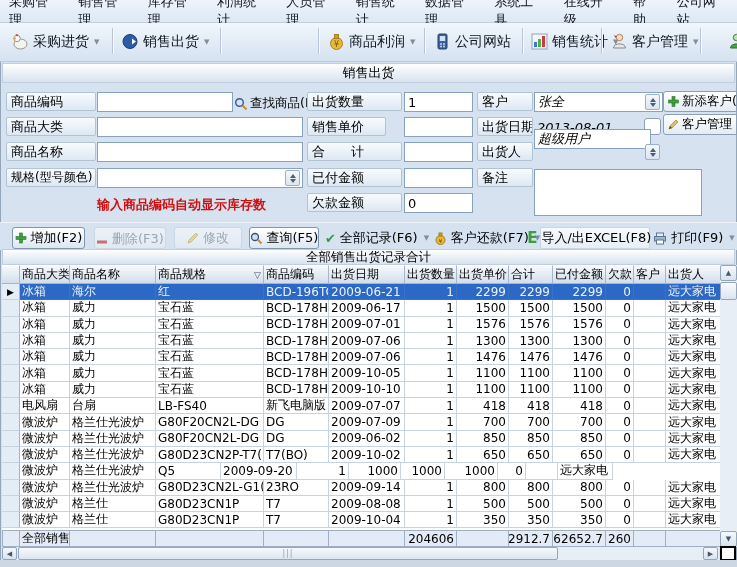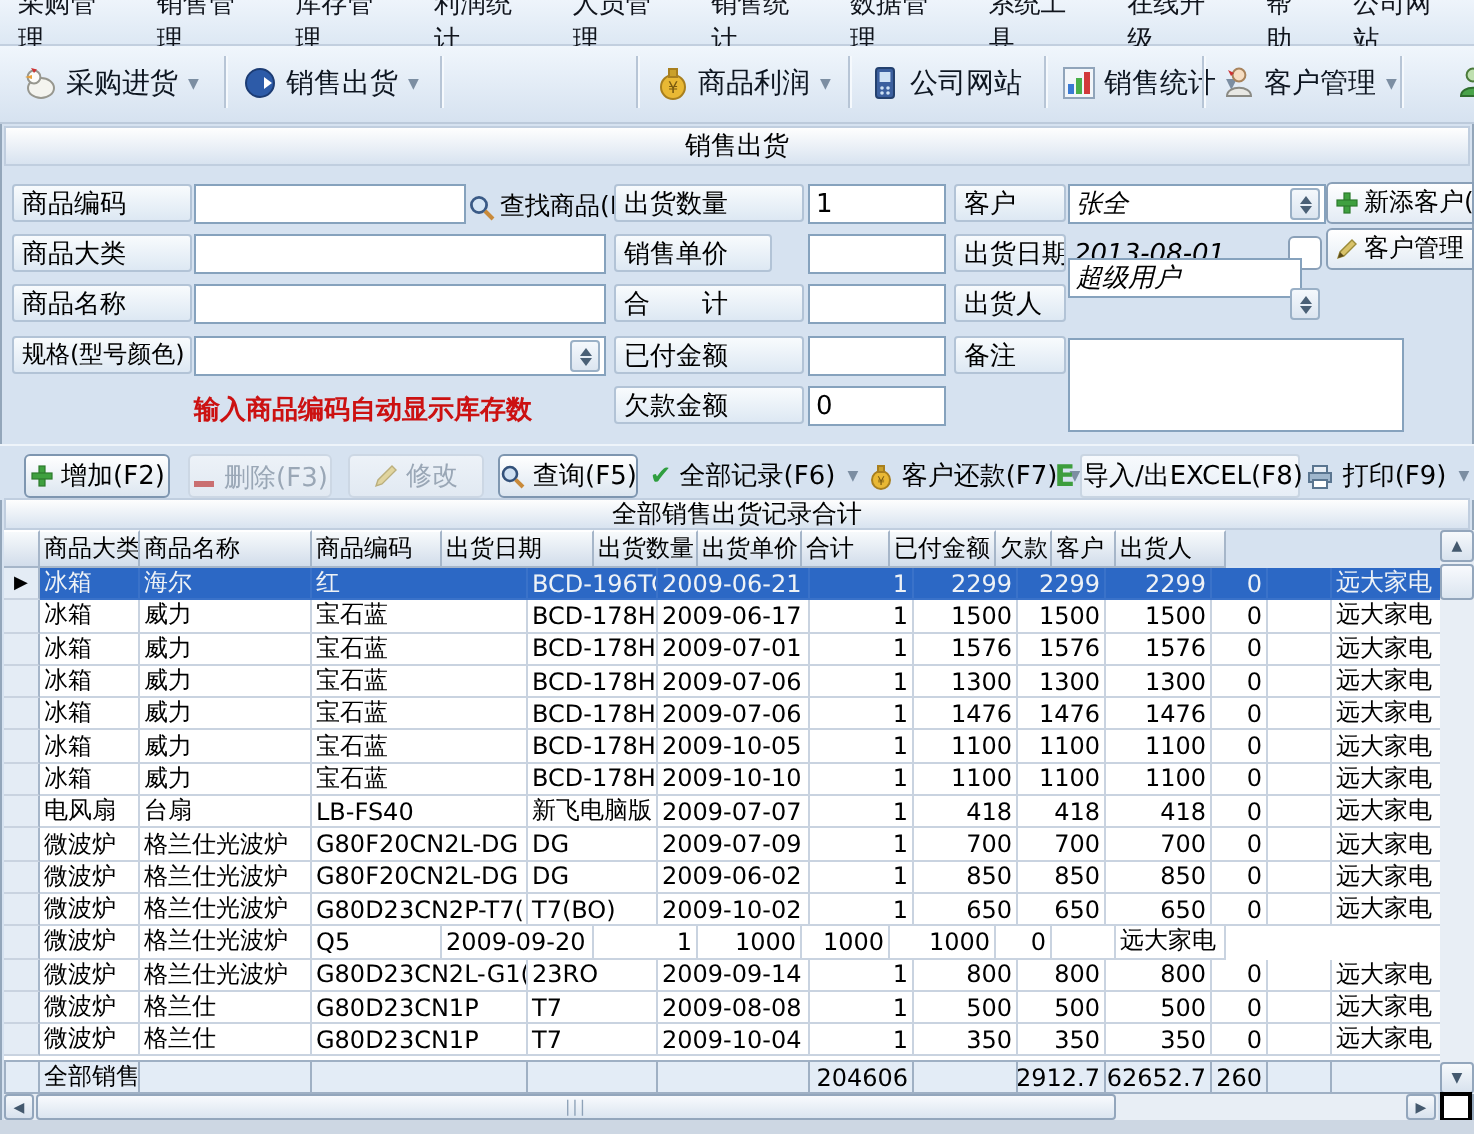--- a/index.html
+++ b/index.html
@@ -354,20 +354,24 @@
   </div>
 
   <div id="grid-header">
       <div class="hcell" style="width: 18px;"></div>
       <div class="hcell" style="width: 50px;">
         <span>商品大类</span>
       </div>
       <div class="hcell" style="width: 86px;">
         <span>商品名称</span>
       </div>
+      <div class="hcell" style="width: 108px;">
+        <span>商品规格</span>
+        <span class="sort">▽</span>
+      </div>
       <div class="hcell" style="width: 65px;">
         <span>商品编码</span>
       </div>
       <div class="hcell" style="width: 76px;">
         <span>出货日期</span>
       </div>
       <div class="hcell" style="width: 52px;">
         <span>出货数量</span>
       </div>
       <div class="hcell" style="width: 52px;">

